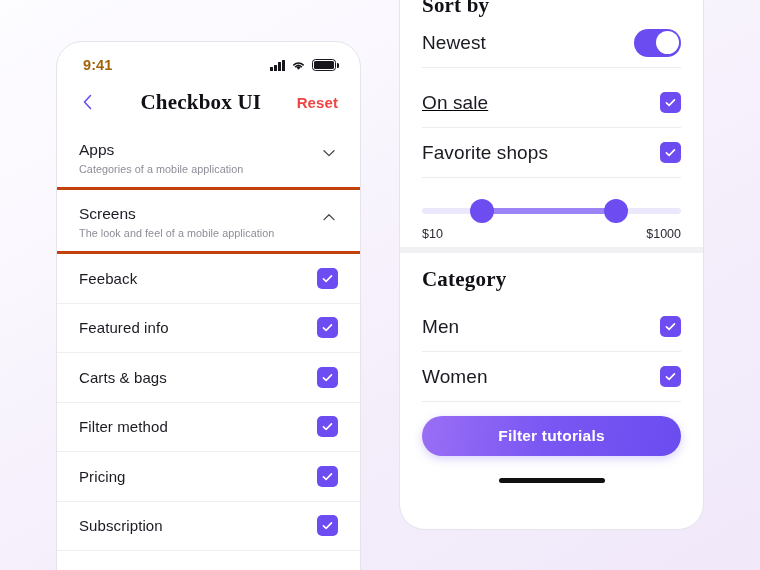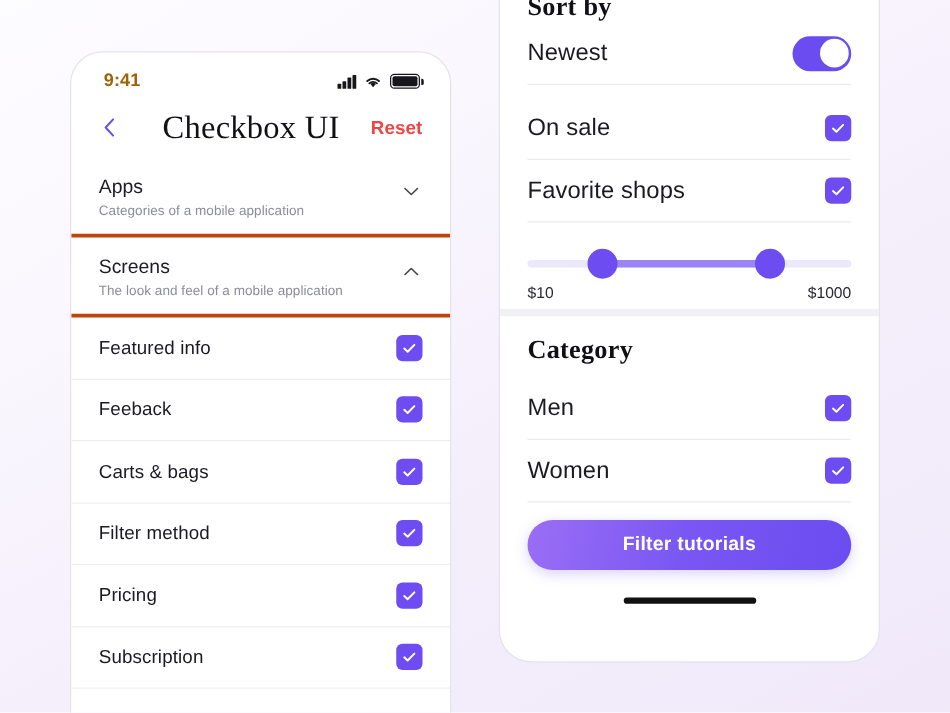--- a/index.html
+++ b/index.html
@@ -56,21 +56,21 @@
   }
   .ico-batt span { display: block; width: 100%; height: 100%; background: #16161c; border-radius: 1.6px; }
 
   .navbar {
     height: 48px; display: flex; align-items: center;
     padding: 0 22px 0 20px; justify-content: space-between;
   }
   .nav-back { width: 22px; height: 22px; cursor: pointer; display:flex; align-items:center; }
   .nav-title {
     font-family: "Liberation Serif", serif;
-    font-size: 26px; font-weight: normal; color: #111016;
+    font-size: 21px; font-weight: bold; color: #111016;
     letter-spacing: .2px; flex: 1; text-align: center; margin-left: 6px;
   }
   .nav-reset {
     font-size: 15px; font-weight: bold; color: #ef4444;
     cursor: pointer; letter-spacing: .1px;
   }
 
   .group {
     padding: 14px 22px 12px 22px;
     display: flex; align-items: flex-start; justify-content: space-between;
@@ -210,29 +210,29 @@
     <div>
       <div class="group-title">Screens</div>
       <div class="group-sub">The look and feel of a mobile application</div>
     </div>
     <svg class="chev" viewBox="0 0 18 18">
       <path d="M4 11.6 L9 6.8 L14 11.6" stroke="#46454f" stroke-width="1.3" fill="none" stroke-linecap="round" stroke-linejoin="round"></path>
     </svg>
   </div>
 
   <div class="cb-row">
+    <span class="cb-label">Feeback</span>
+    <span class="checkbox">
+      <svg viewBox="0 0 14 14">
+          <path d="M2.6 7.4 L5.5 10.1 L11.3 4.2" stroke="#fff" stroke-width="1.7" fill="none" stroke-linecap="round" stroke-linejoin="round"></path>
+        </svg>
+    </span>
+  </div>
+  <div class="cb-row">
     <span class="cb-label">Featured info</span>
-    <span class="checkbox">
-      <svg viewBox="0 0 14 14">
-          <path d="M2.6 7.4 L5.5 10.1 L11.3 4.2" stroke="#fff" stroke-width="1.7" fill="none" stroke-linecap="round" stroke-linejoin="round"></path>
-        </svg>
-    </span>
-  </div>
-  <div class="cb-row">
-    <span class="cb-label">Feeback</span>
     <span class="checkbox">
       <svg viewBox="0 0 14 14">
           <path d="M2.6 7.4 L5.5 10.1 L11.3 4.2" stroke="#fff" stroke-width="1.7" fill="none" stroke-linecap="round" stroke-linejoin="round"></path>
         </svg>
     </span>
   </div>
   <div class="cb-row">
     <span class="cb-label">Carts &amp; bags</span>
     <span class="checkbox">
       <svg viewBox="0 0 14 14">
@@ -270,21 +270,21 @@
   <div class="r-inner" style="padding-top:36px;">
     <div class="sec-head">Sort by</div>
 
     <div class="r-row bordered">
       <span class="r-label">Newest</span>
       <span class="toggle">
           <span class="knob"></span>
         </span>
     </div>
 
-    <div class="r-row bordered" style="margin-top:10px;">
+    <div class="r-row bordered" style="margin-top:10px;text-decoration:underline;">
       <span class="r-label">On sale</span>
       <span class="checkbox">
         <svg viewBox="0 0 14 14">
             <path d="M2.6 7.4 L5.5 10.1 L11.3 4.2" stroke="#fff" stroke-width="1.7" fill="none" stroke-linecap="round" stroke-linejoin="round"></path>
           </svg>
       </span>
     </div>
     <div class="r-row bordered">
       <span class="r-label">Favorite shops</span>
       <span class="checkbox">

